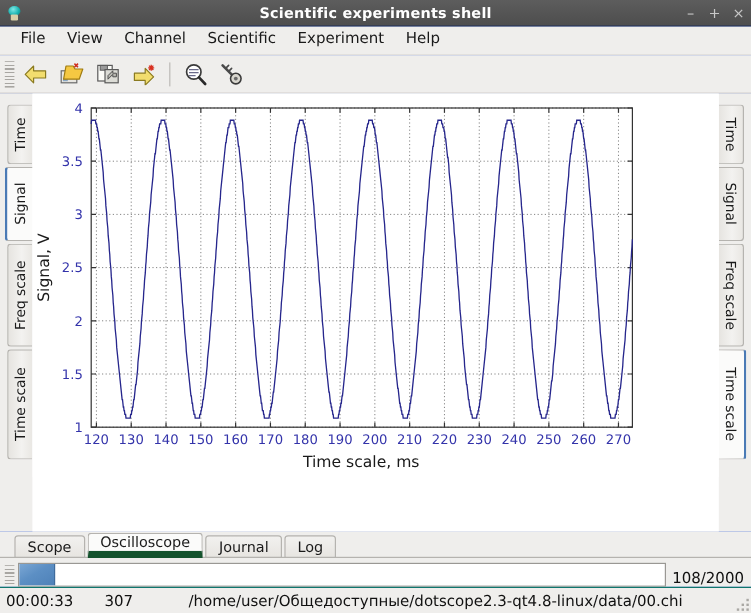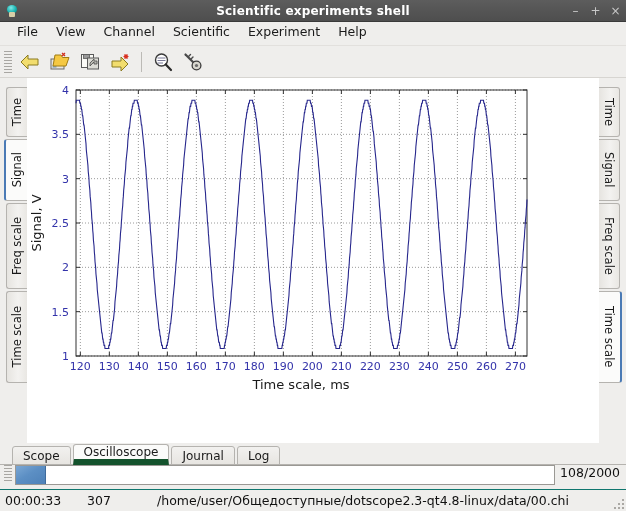--- a/index.html
+++ b/index.html
@@ -216,21 +216,21 @@
     background: #fbfbfa;
     height: 21px;
     border-bottom: 6px solid #14532d;
     z-index: 2;
   }
 
   
   .progress-row {
     height: 24px;
     flex: 0 0 auto;
-    display: flex; align-items: flex-start;
+    display: flex; align-items: flex-end;
     background: #efeeec;
     padding: 0 2px;
   }
   .pg-grip {
     width: 8px; height: 18px;
     margin: 0 3px 0 2px;
     background-image: repeating-linear-gradient(
       to bottom, #a8a6a2 0 1px, transparent 1px 3px);
     flex: 0 0 auto;
   }

